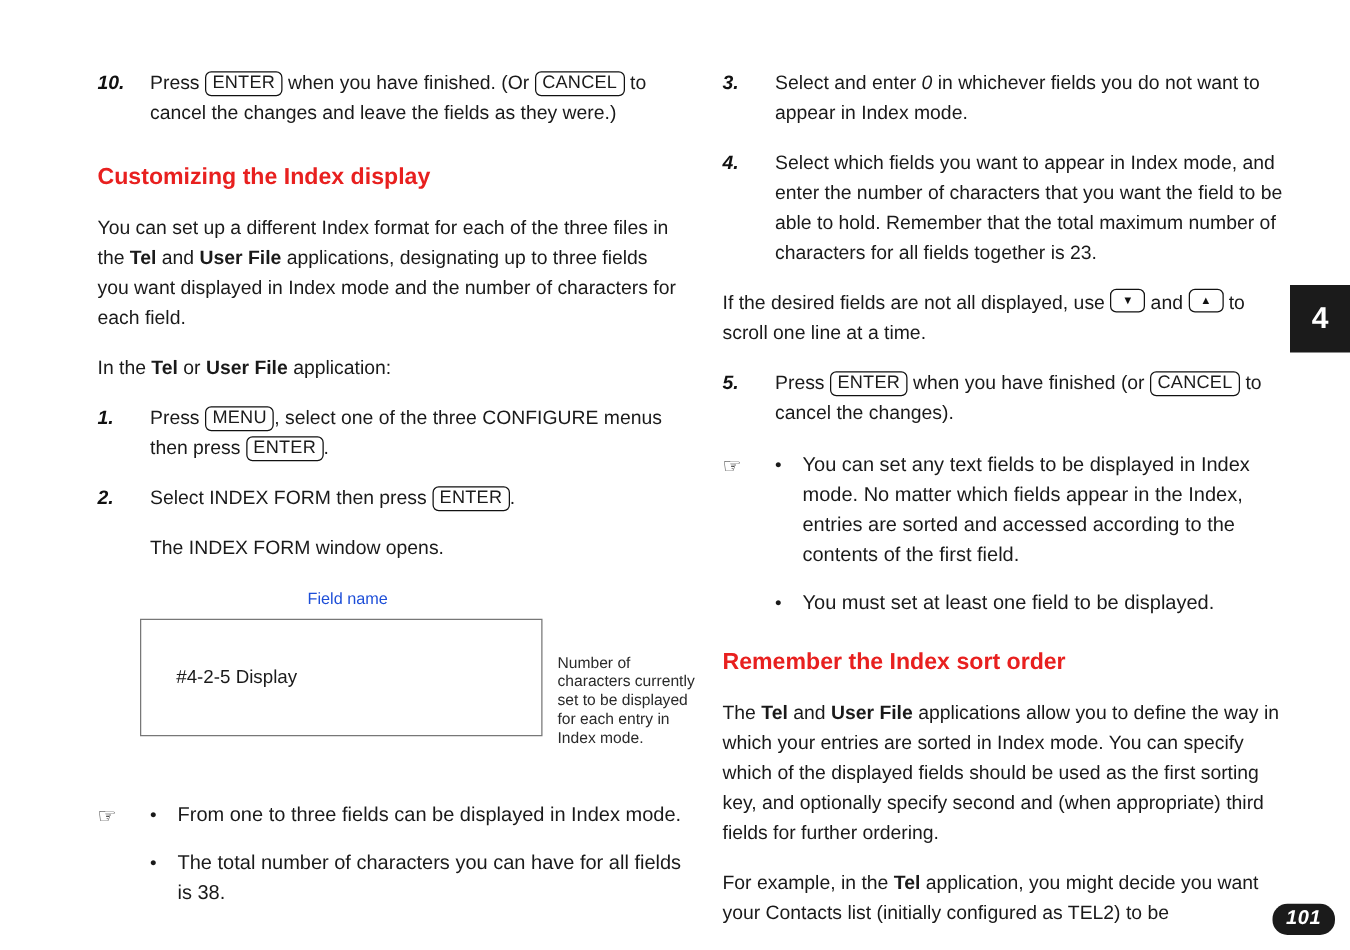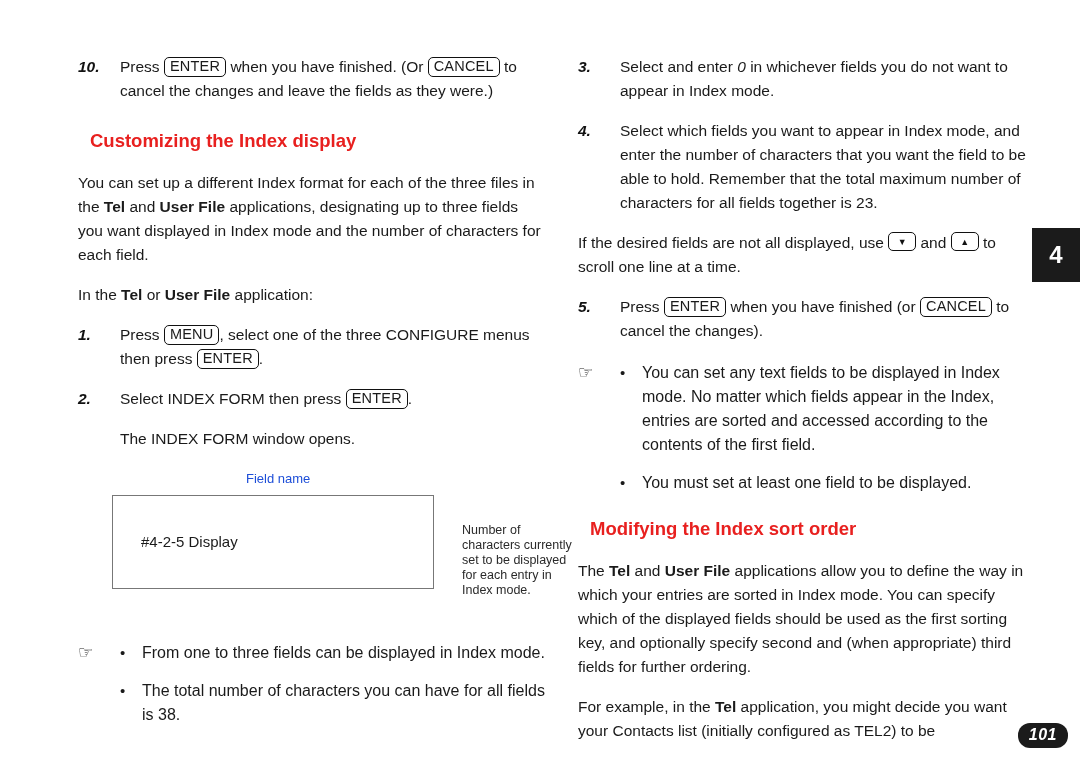--- a/index.html
+++ b/index.html
@@ -91,21 +91,21 @@
     line-height: 9px;
     color: #111;
   }
 
   
   .heading {
     color: #e8201f;
     font-weight: bold;
     font-size: 18.5px;
     line-height: 24px;
-    margin: 22px 0 18px 12px;
+    margin: 22px 0 18px 0;
   }
   .heading.first { margin-top: 26px; }
 
   
   .note-block {
     position: relative;
     margin-top: 18px;
   }
   .hand-icon {
     position: absolute;
@@ -165,21 +165,20 @@
     color: #1a1a1a;
   }
   .char-note {
     position: absolute;
     left: 368px;
     top: 50px;
     width: 110px;
     font-size: 12.5px;
     line-height: 15px;
     color: #2a2a2a;
-    margin-left: 16px;
   }
 
   
   .chapter-tab {
     position: absolute;
     right: 0px;
     top: 228px;
     width: 48px;
     height: 54px;
     background: #1b1b1b;
@@ -282,21 +281,21 @@
       <div class="bullet">
         <div class="bullet-dot">•</div>
         <div class="bullet-text">You can set any text fields to be displayed in Index mode. No matter which fields appear in the Index, entries are sorted and accessed according to the contents of the first field.</div>
       </div>
       <div class="bullet">
         <div class="bullet-dot">•</div>
         <div class="bullet-text">You must set at least one field to be displayed.</div>
       </div>
     </div>
 
-    <div class="heading">Modifying the Index sort order</div>
+    <div class="heading">Remember the Index sort order</div>
 
     <div class="para"><span>The </span><b>Tel</b><span> and </span><b>User File</b><span> applications allow you to define the way in which your entries are sorted in Index mode. You can specify which of the displayed fields should be used as the first sorting key, and optionally specify second and (when appropriate) third fields for further ordering.</span></div>
 
     <div class="para"><span>For example, in the </span><b>Tel</b><span> application, you might decide you want your Contacts list (initially configured as TEL2) to be</span></div>
 
   </div>
 
   <div class="chapter-tab">4</div>
 
   <div class="page-number">101</div>

